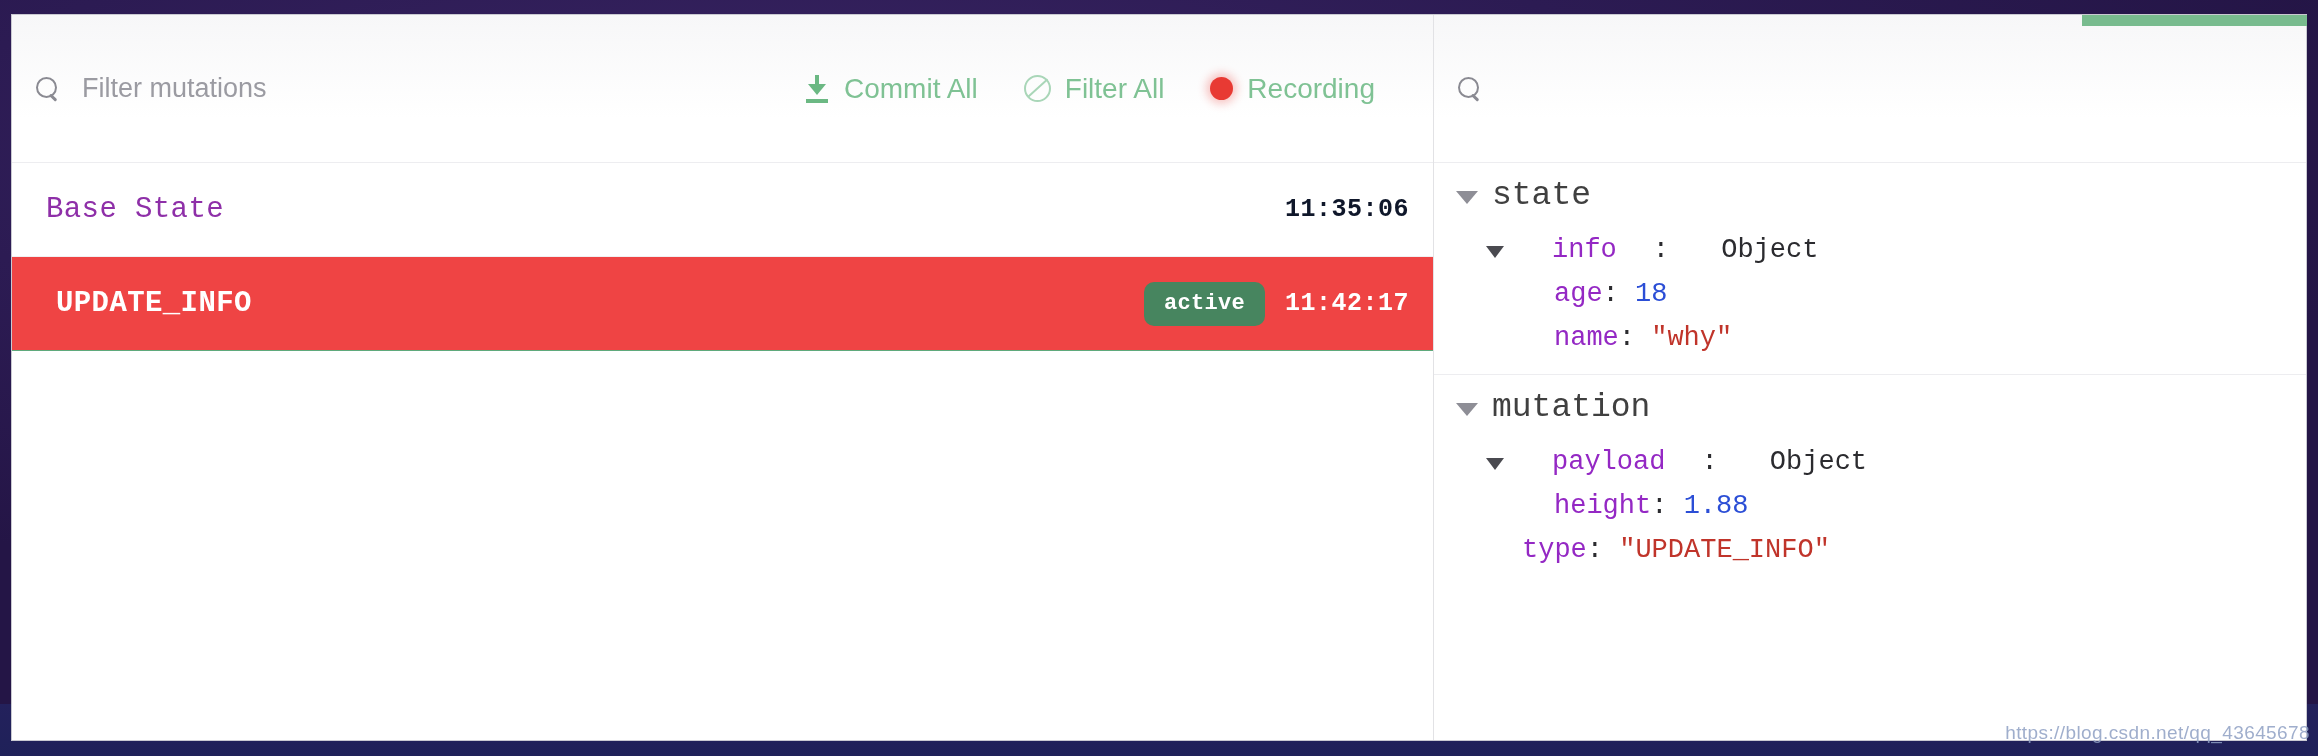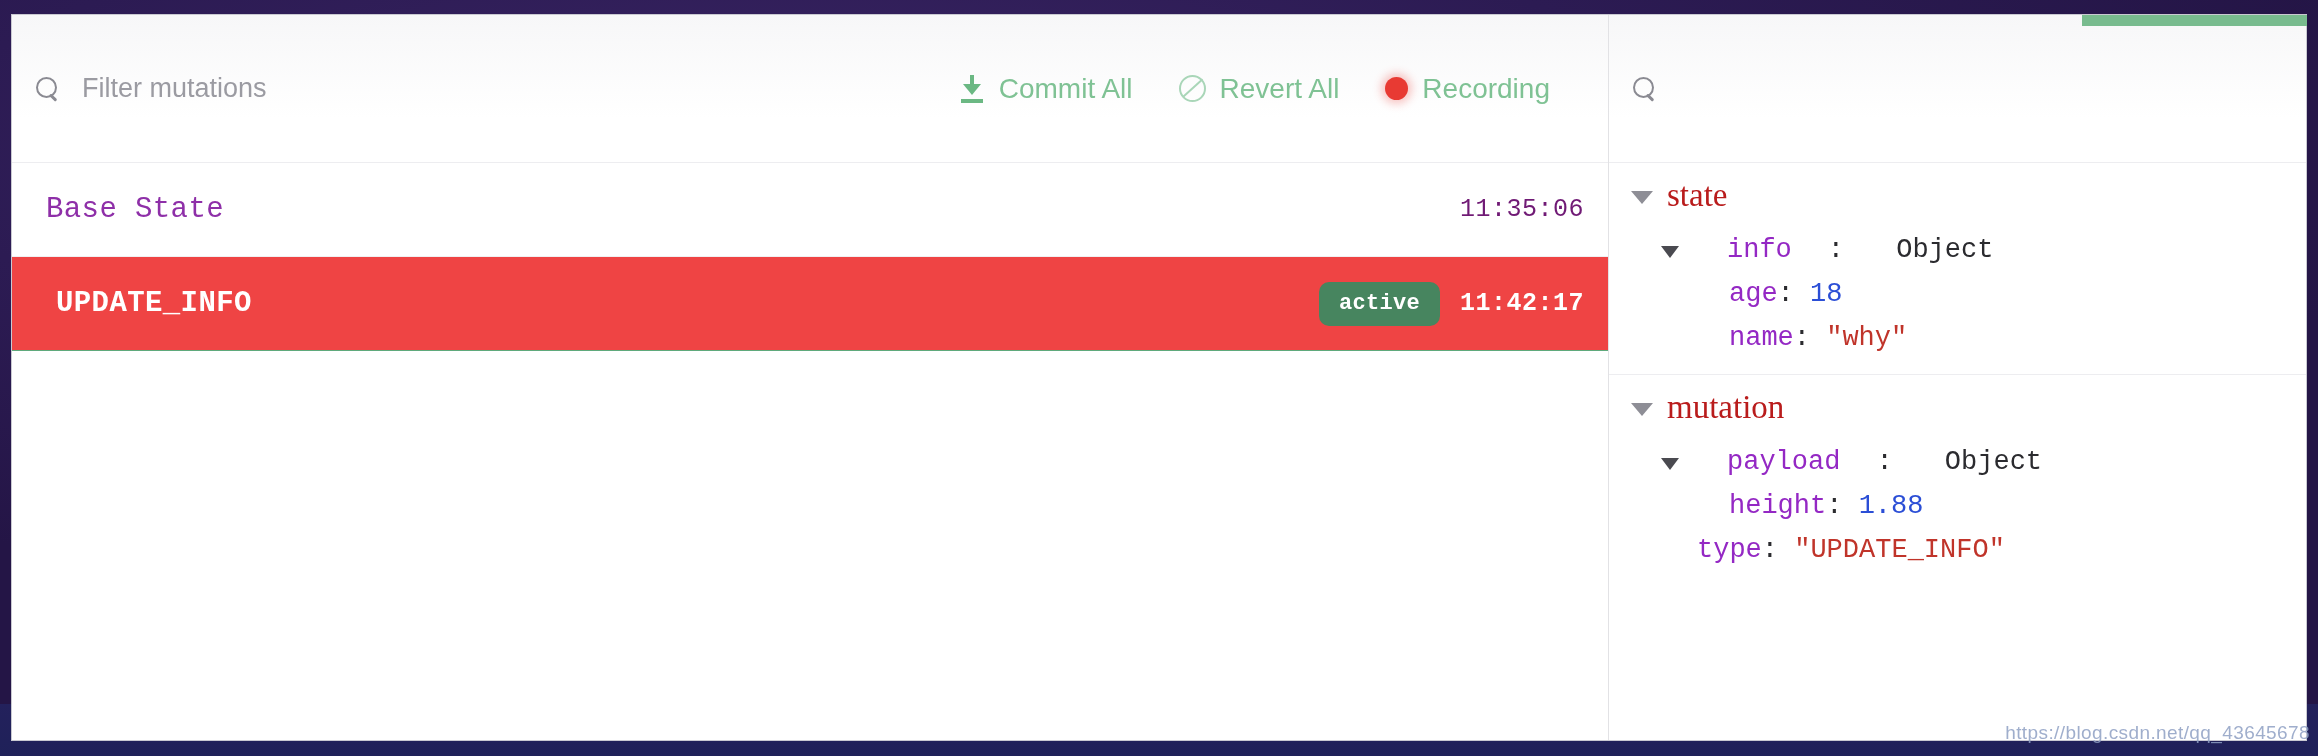--- a/index.html
+++ b/index.html
@@ -41,21 +41,21 @@
   #accent-bar {
     position: absolute;
     left: 2082px; top: 15px;
     width: 225px; height: 11px;
     background: #78bb8e;
     z-index: 40;
   }
 
   
   #mutations-pane {
-    width: 1597px;
+    width: 1422px;
     height: 100%;
     background: #fff;
     border-right: 1px solid #e2e2e5;
     display: flex; flex-direction: column;
     position: relative;
   }
   .pane-toolbar {
     height: 148px;
     flex: 0 0 148px;
     display: flex;
@@ -147,21 +147,21 @@
     color:#fff; border-radius: 16px;
     padding: 9px 20px 10px 20px;
     letter-spacing: 0.3px;
   }
   .badge.inspected { background:#a177d1; }
   .badge.active    { background:#47855f; border-radius: 10px; }
   .mut-time {
     font-family: "Liberation Mono", monospace;
     font-size: 25px; letter-spacing: 0.5px;
   }
-  .mut-row.base .mut-time   { color:#701a75; }
+  .mut-row.base .mut-time   { color:#0f172a;font-weight:bold; }
   .mut-row.active .mut-time { color:#ffffff; font-weight:700; }
 
   
   #inspector-pane {
     flex: 1 1 auto; height: 100%;
     background:#fff; display:flex; flex-direction:column;
     position: relative;
   }
   .tree-area { flex:1 1 auto; position: relative; padding-top: 0; }
   .tree-block { position: relative; }
@@ -172,21 +172,21 @@
     padding: 14px 0 14px 22px;
   }
   .caret {
     width:0; height:0; flex:0 0 18px;
     border-left: 11px solid transparent; border-right: 11px solid transparent;
     border-top: 13px solid #6f6f76;
     margin-top: 3px;
   }
   .caret.dim { border-top-color:#8e8e96; }
   .root-label {
-    font-size: 33px; color:#b91c1c; font-family:Liberation Serif, serif;
+    font-size: 33px; color:#404040; font-family:Liberation Mono, monospace;
   }
   .tree-line {
     display:flex; align-items:center;
     font-family: "Liberation Mono", monospace;
     font-size: 27px;
     padding: 7px 0;
     white-space: pre;
   }
   .tree-line .caret { margin-right: 12px; border-top-width:12px;
     border-left-width:9px; border-right-width:9px; border-top-color:#4a4a50; }
@@ -229,21 +229,21 @@
         </div>
         <div class="toolbar-actions">
           <button class="tb-btn">
             <span class="ic-download">
                 <span class="ic-download-base"></span>
               </span>
             <span>Commit All</span>
           </button>
           <button class="tb-btn">
             <span class="ic-ban"></span>
-            <span>Revert All</span>
+            <span>Filter All</span>
           </button>
           <button class="tb-btn">
             <span class="ic-rec-dot"></span>
             <span>Recording</span>
           </button>
         </div>
       </div>
 
       <div class="mutation-list">
 

